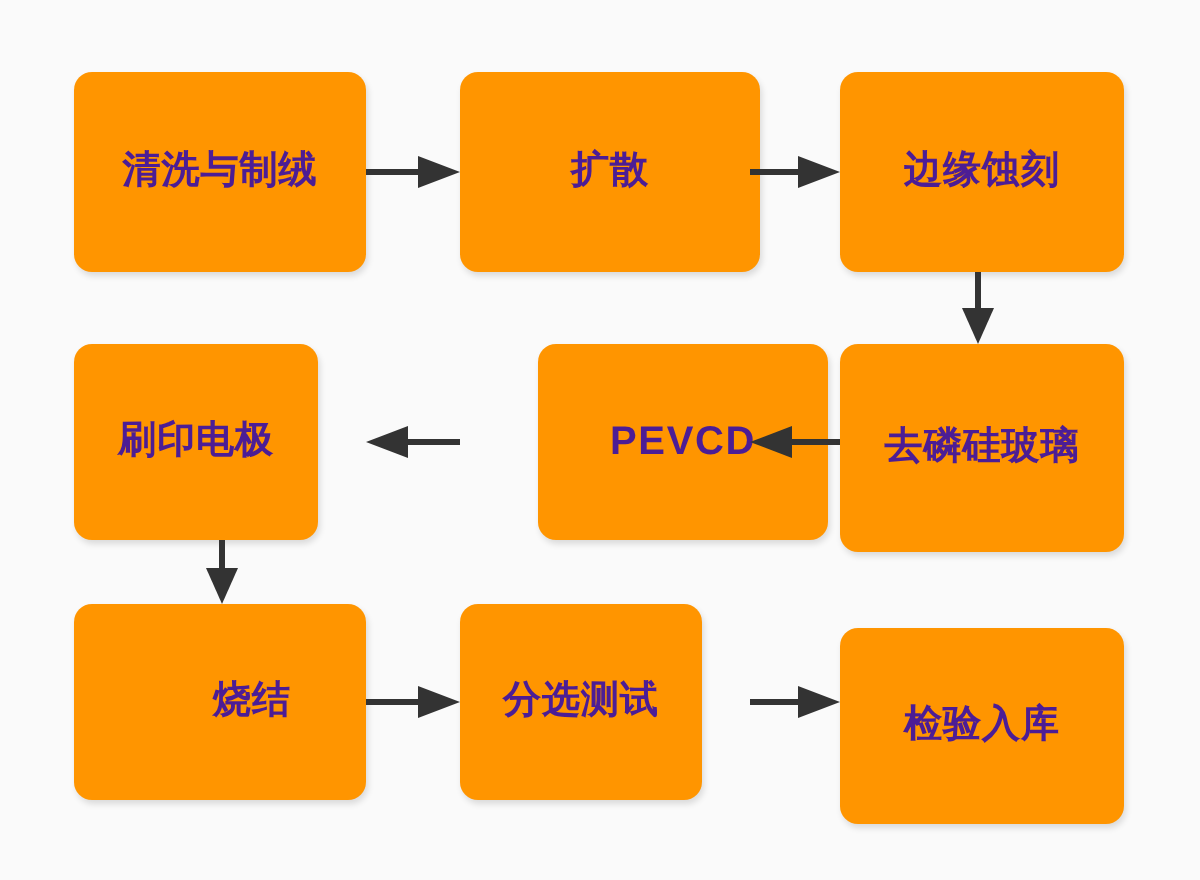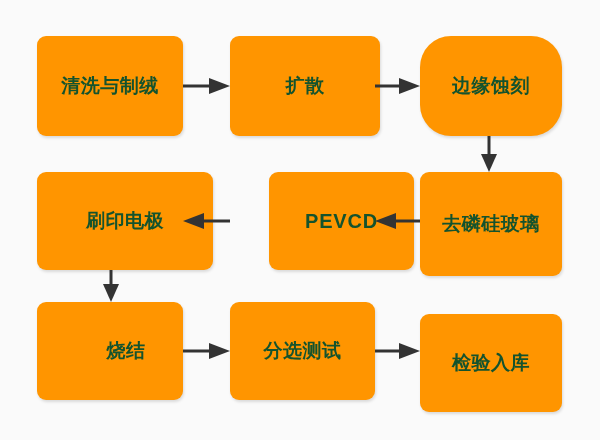--- a/index.html
+++ b/index.html
@@ -24,41 +24,41 @@
     background: #ff9500;
     border-radius: 9px;
     box-shadow: 1px 2px 3px rgba(0,0,0,0.13);
     display: flex;
     align-items: center;
     justify-content: center;
     box-sizing: border-box;
     padding: 0 4px;
   }
   .node-label {
-    color: #14532d;
+    color: #4c1d95;
     font-size: 19px;
     font-weight: bold;
     letter-spacing: 0.5px;
     line-height: 1.1;
     text-align: right;
     white-space: nowrap;
   }
   .node-label.latin {
     font-size: 20px;
     letter-spacing: 0.8px;
   }
   
   .n-r1c1 { left: 37px;  top: 36px;  width: 146px; height: 100px; }
   .n-r1c2 { left: 230px; top: 36px;  width: 150px; height: 100px; }
-  .n-r1c3 { left: 420px; top: 36px;  width: 142px; height: 100px; border-radius: 31px; }
-  .n-r2c1 { left: 37px;  top: 172px; width: 176px; height: 98px;  }
+  .n-r1c3 { left: 420px; top: 36px;  width: 142px; height: 100px; }
+  .n-r2c1 { left: 37px;  top: 172px; width: 122px; height: 98px;  }
   .n-r2c2 { left: 230px; top: 172px; width: 145px; height: 98px; margin-left: 39px;  }
   .n-r2c3 { left: 420px; top: 172px; width: 142px; height: 104px;  }
   .n-r3c1 { left: 37px;  top: 302px; width: 146px; height: 98px; padding-left: 36px;  }
-  .n-r3c2 { left: 230px; top: 302px; width: 145px; height: 98px;  }
+  .n-r3c2 { left: 230px; top: 302px; width: 121px; height: 98px;  }
   .n-r3c3 { left: 420px; top: 302px; width: 142px; height: 98px; margin-top: 12px;  }
 
   
   .arrow {
     position: absolute;
     pointer-events: none;
   }
   .arrow svg { display: block; overflow: visible; }
 
   .a-r1-1 { left: 183px; top: 76px;  width: 47px; height: 20px; }

